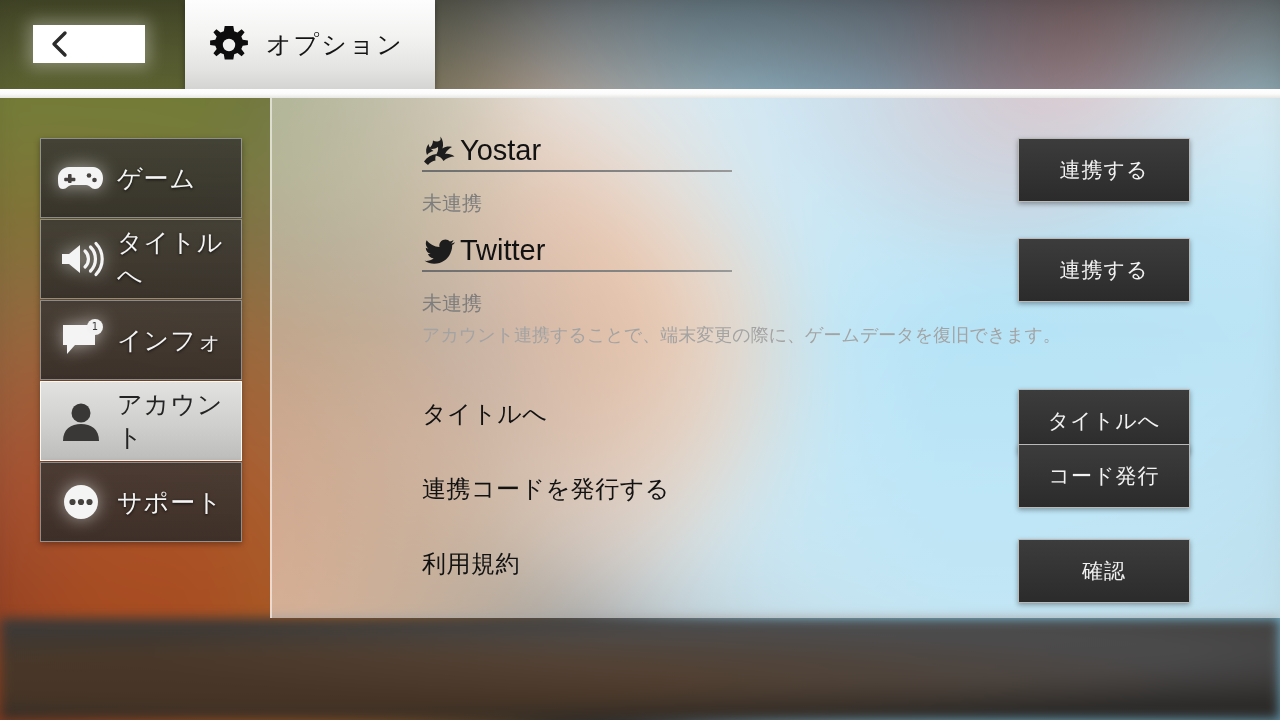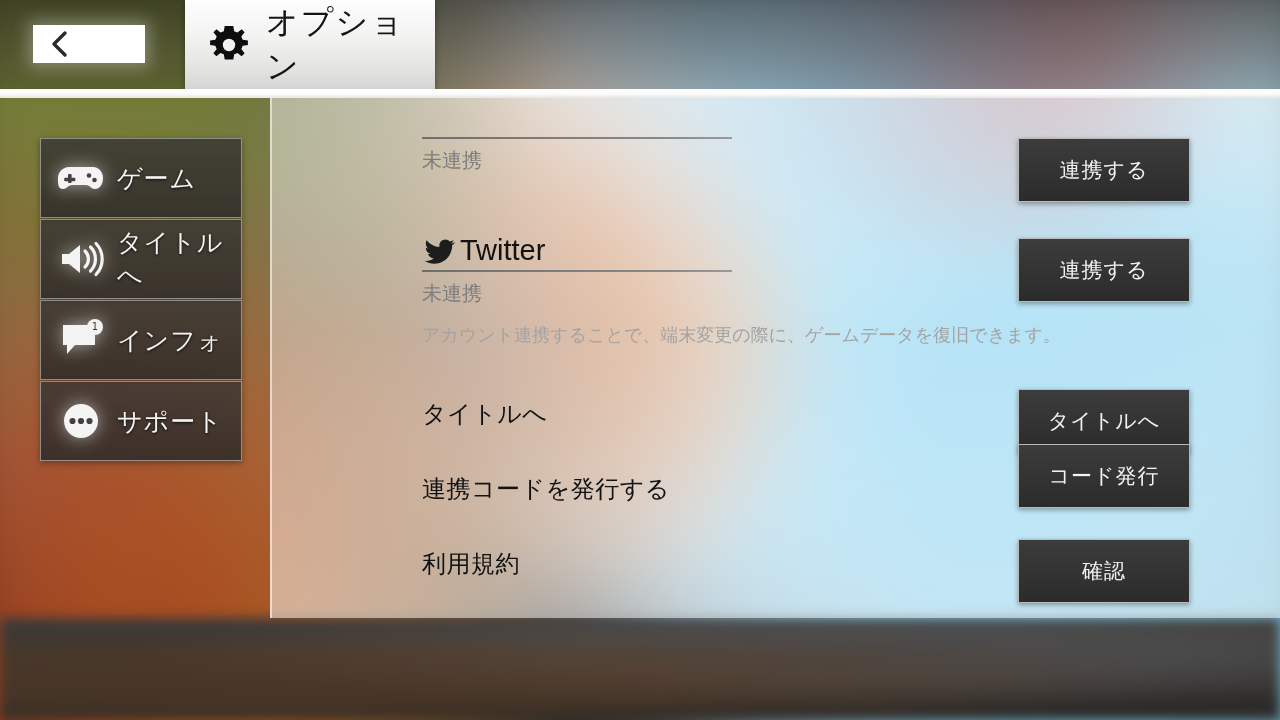--- a/index.html
+++ b/index.html
@@ -64,21 +64,21 @@
   }
   .back-chevron { display: block; }
   .title-tab {
     position: absolute; left: 185px; top: 0; width: 250px; height: 89px;
     background: linear-gradient(180deg, #fdfdfd 0%, #f3f3f2 40%, #e3e3e1 78%, #d4d4d2 100%);
     display: flex; align-items: center; padding-left: 22px;
     box-shadow: 0 2px 6px rgba(0,0,0,0.35);
   }
   .gear-icon { flex: 0 0 auto; margin-right: 15px; display: block; }
   .title-text {
-    font-size: 32px; color: #141414; letter-spacing: 2px;
+    font-size: 25px; color: #141414; letter-spacing: 2px;
     font-family: "DejaVu Sans", "Liberation Sans", sans-serif;
   }
   .header-underline {
     position: absolute; left: 0; top: 89px; width: 1280px; height: 9px;
     background: linear-gradient(180deg, #ffffff 0%, #fbfbfb 55%, #e6e6e4 100%);
   }
 
   
   .sidebar {
     position: absolute; left: 40px; top: 138px; width: 202px;
@@ -145,21 +145,21 @@
   .link-logo { width: 34px; height: 32px; flex: 0 0 auto; margin-right: 4px; display: block; }
   .link-name {
     font-size: 29px; color: #121212; letter-spacing: 0px;
     font-family: "Liberation Sans", sans-serif;
   }
   .link-rule {
     margin-top: 3px; width: 310px; height: 2px;
     background: linear-gradient(90deg, #6e6e6e 0%, #8a8a8a 80%, #9a9a9a 100%);
   }
   .link-status {
-    margin-top: 8px; font-size: 20px; color: #7d7d7d;
+    margin-top: 18px; font-size: 20px; color: #7d7d7d;
     font-family: "DejaVu Sans", "Liberation Sans", sans-serif;
   }
 
   
   .desc {
     position: absolute; left: 152px; top: 225px;
     font-size: 18px; color: #a3a3a3; letter-spacing: 0px;
     white-space: nowrap;
     font-family: "DejaVu Sans", "Liberation Sans", sans-serif;
   }
@@ -247,20 +247,29 @@
     <div class="side-item">
       <span class="side-icon">
         <svg width="44" height="38" viewBox="0 0 44 38">
           <path d="M4 4 h32 v20 H16 l-8 9 v-9 H4z" fill="#f4f4f4"></path>
         </svg>
         <span class="badge">1</span>
       </span>
       <span class="side-label">インフォ</span>
     </div>
 
+    <div class="side-item selected">
+      <span class="side-icon">
+        <svg width="42" height="40" viewBox="0 0 42 40">
+          <circle cx="21" cy="12" r="9.5" fill="#3a3836"></circle>
+          <path d="M3 40 C3 28 11 23 21 23 C31 23 39 28 39 40z" fill="#3a3836"></path>
+        </svg>
+      </span>
+      <span class="side-label">アカウント</span>
+    </div>
 
     <div class="side-item">
       <span class="side-icon">
         <svg width="42" height="42" viewBox="0 0 42 42">
           <circle cx="21" cy="21" r="17" fill="#f4f4f4"></circle>
           <circle cx="12.5" cy="21" r="3.1" fill="#45413f"></circle>
           <circle cx="21" cy="21" r="3.1" fill="#45413f"></circle>
           <circle cx="29.5" cy="21" r="3.1" fill="#45413f"></circle>
         </svg>
       </span>
@@ -268,20 +277,30 @@
     </div>
   </div>
 
   <div class="content-panel">
     <div class="panel-wash"></div>
     <div class="panel-edge-left"></div>
 
     <div class="panel-inner">
 
       <div class="link-row" style="top:36px">
+        <div class="link-head">
+          <svg class="link-logo" viewBox="0 0 34 32">
+            <g fill="#1d1d1d">
+              <path d="M18.5 1.5 c2.5 3.5 3.2 8 2 12 c3-2 6.5-2.5 9.5-1.5 c-3 1.5-5.5 4-7 7 c3.5-0.5 7 0.5 9.5 2.5 c-4 0-8 1.5-11 4.5 c-1.5-3-4.5-5-8-5.5 c2-2.5 3-5.5 2.5-8.5 c-2.5 2-6 2.5-9 1.5 c2.5-2 4-5 4-8 c2.5 1.5 5 1.5 7.5-0.5z"></path>
+              <path d="M2 26.5 c3-4.5 7.5-7 12.5-7.5 c-1 2-1.5 4.5-1 6.5 c-3 0.5-5.5 2-7.5 4.5 c-1.5-1-3-2.2-4-3.5z"></path>
+              <path d="M6.5 9 c0.5 3 2.5 5.5 5 7 c-2.5 0.5-5 2-6.5 4 c-1.5-3.5-1.2-7.5 1.5-11z"></path>
+            </g>
+          </svg>
+          <span class="link-name">Yostar</span>
+        </div>
         <div class="link-rule"></div>
         <div class="link-status">未連携</div>
       </div>
       <div class="dark-btn" style="left:748px; top:40px">連携する</div>
 
       <div class="link-row" style="top:136px">
         <div class="link-head">
           <svg class="link-logo" viewBox="0 0 34 32">
             <path fill="#1d1d1d" d="M33 7.2 c-1.2 0.6-2.5 1-3.9 1.2 c1.1-0.7 2-1.9 2.4-3.3 c-1.1 0.7-2.3 1.2-3.6 1.4 C26.8 5.3 25.2 4.5 23.4 4.5 c-3.4 0-6.1 2.8-6.1 6.2 c0 0.5 0.1 1 0.2 1.4 C12.4 11.8 7.8 9.2 4.7 5.3 C4.1 6.2 3.8 7.3 3.8 8.5 c0 2.1 1.1 4 2.7 5.1 c-1 0-1.9-0.3-2.7-0.8 c0 3 2.1 5.5 4.9 6.1 c-0.5 0.1-1 0.2-1.6 0.2 c-0.4 0-0.8 0-1.1-0.1 c0.8 2.5 3.1 4.3 5.7 4.3 c-2.1 1.7-4.8 2.6-7.6 2.6 c-0.5 0-1 0-1.5-0.1 c2.8 1.8 6.1 2.9 9.6 2.9 c11.6 0 18-9.7 18-18.1 l0-0.8 C31.2 9.8 32.2 8.6 33 7.2z"></path>
           </svg>

